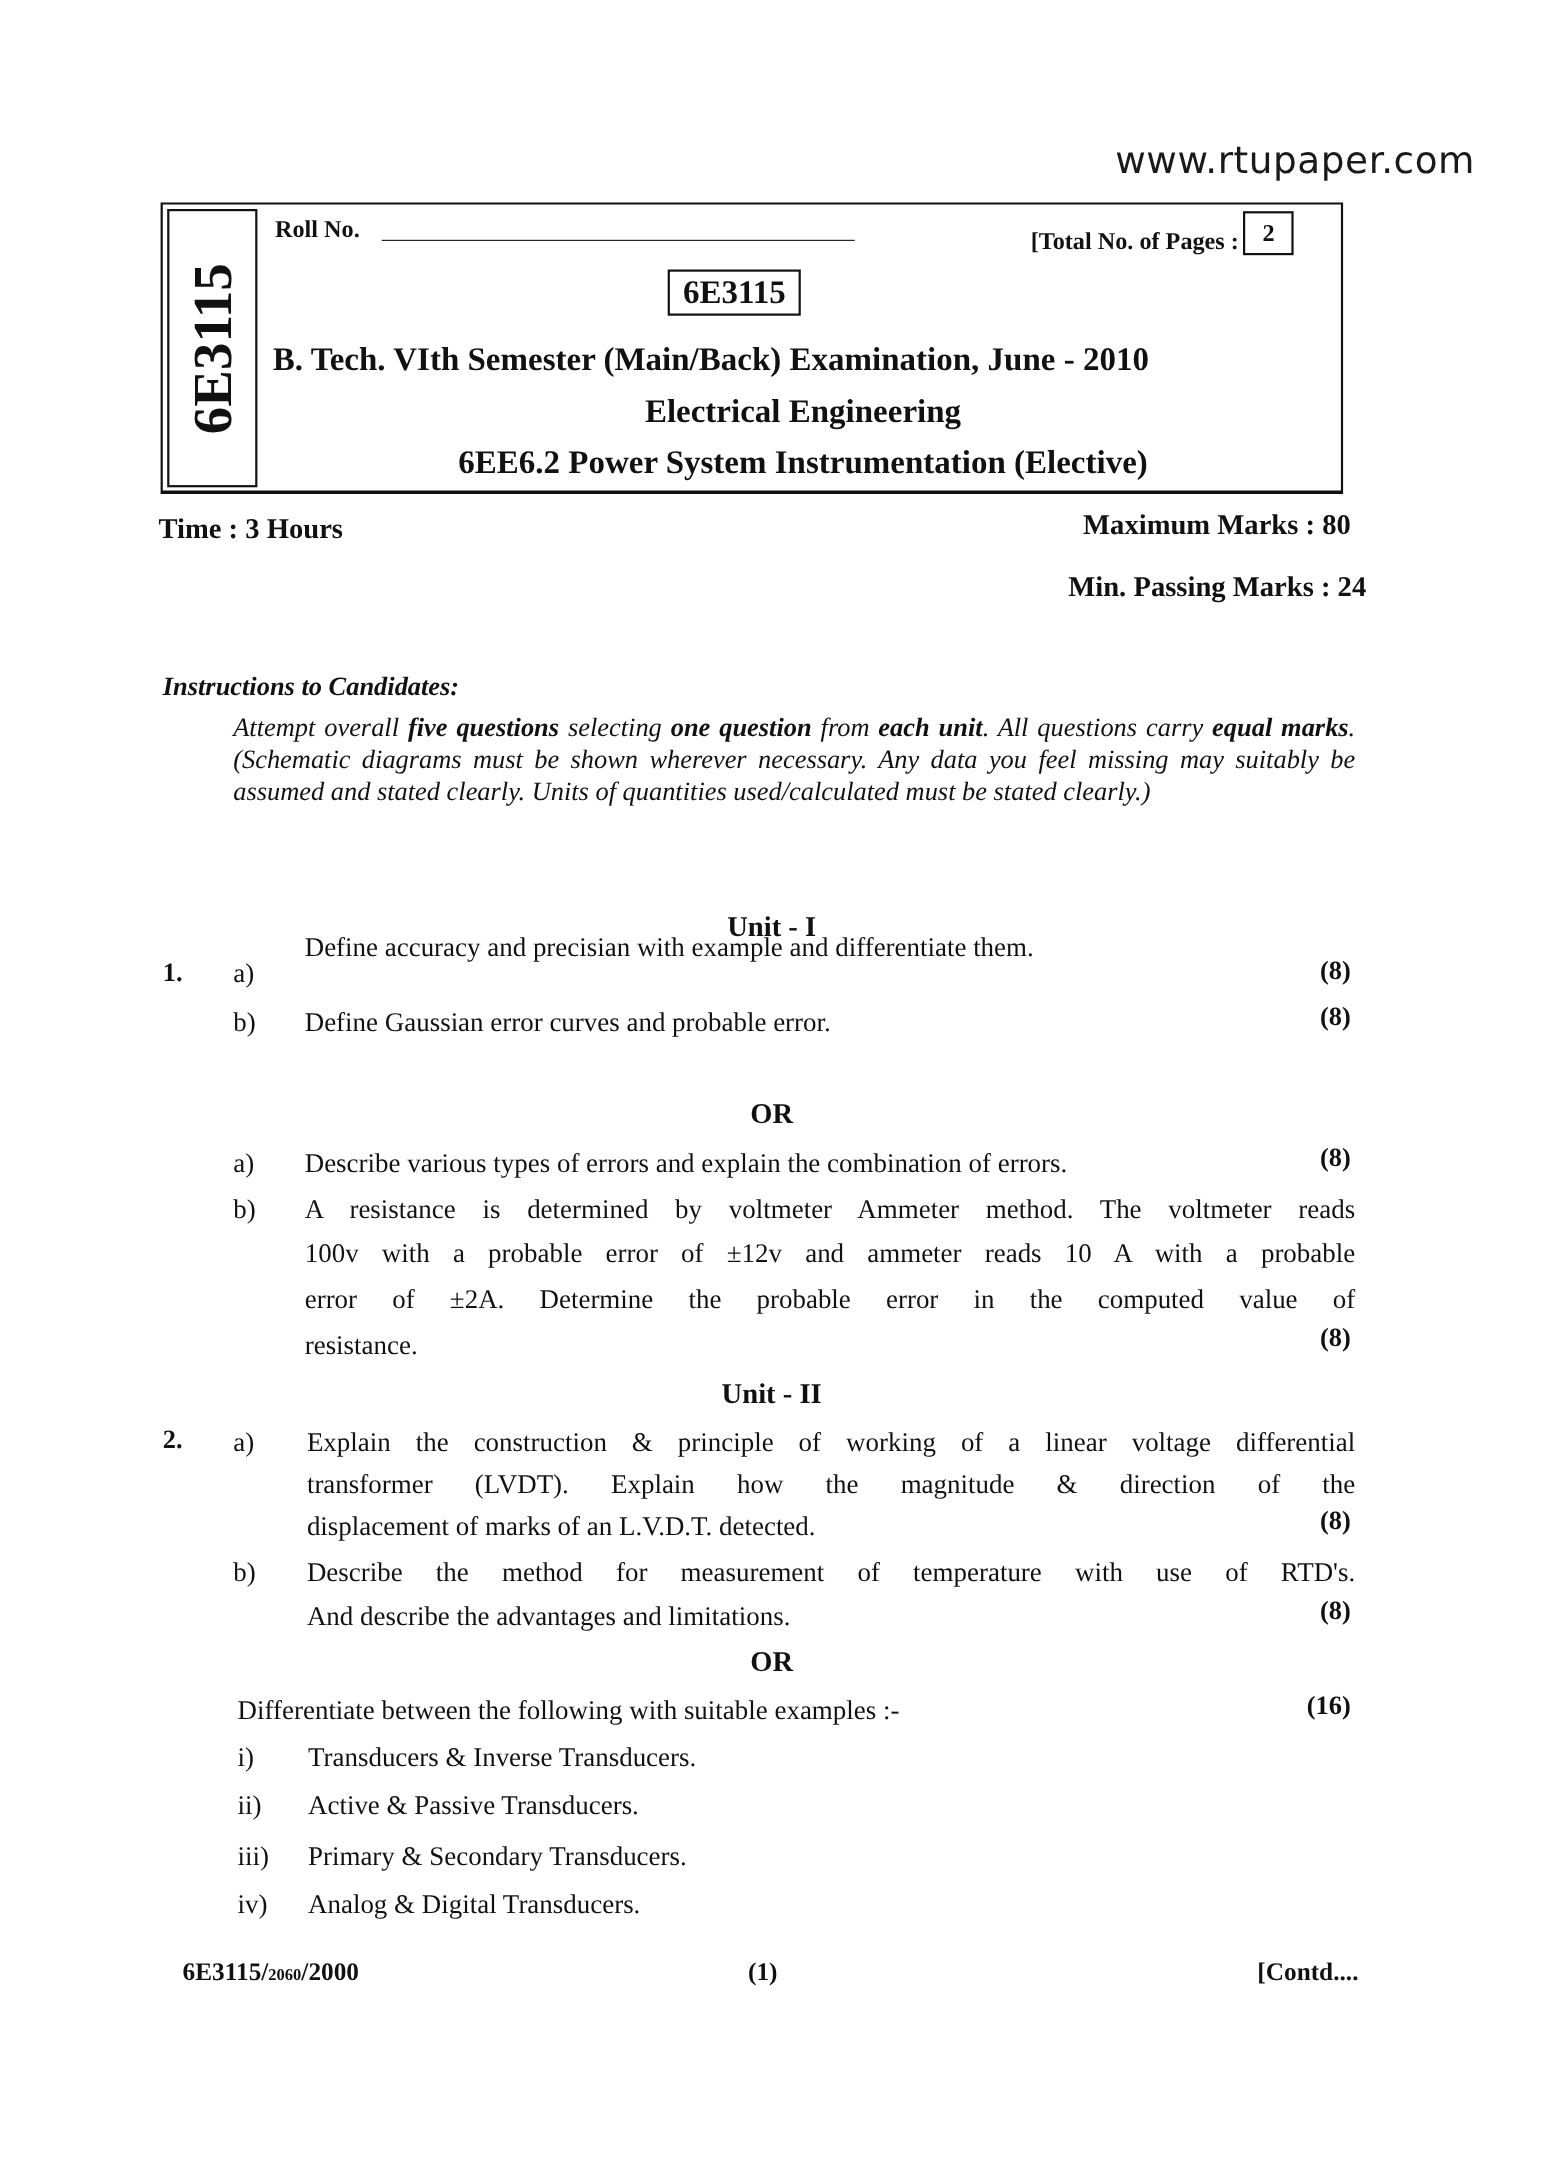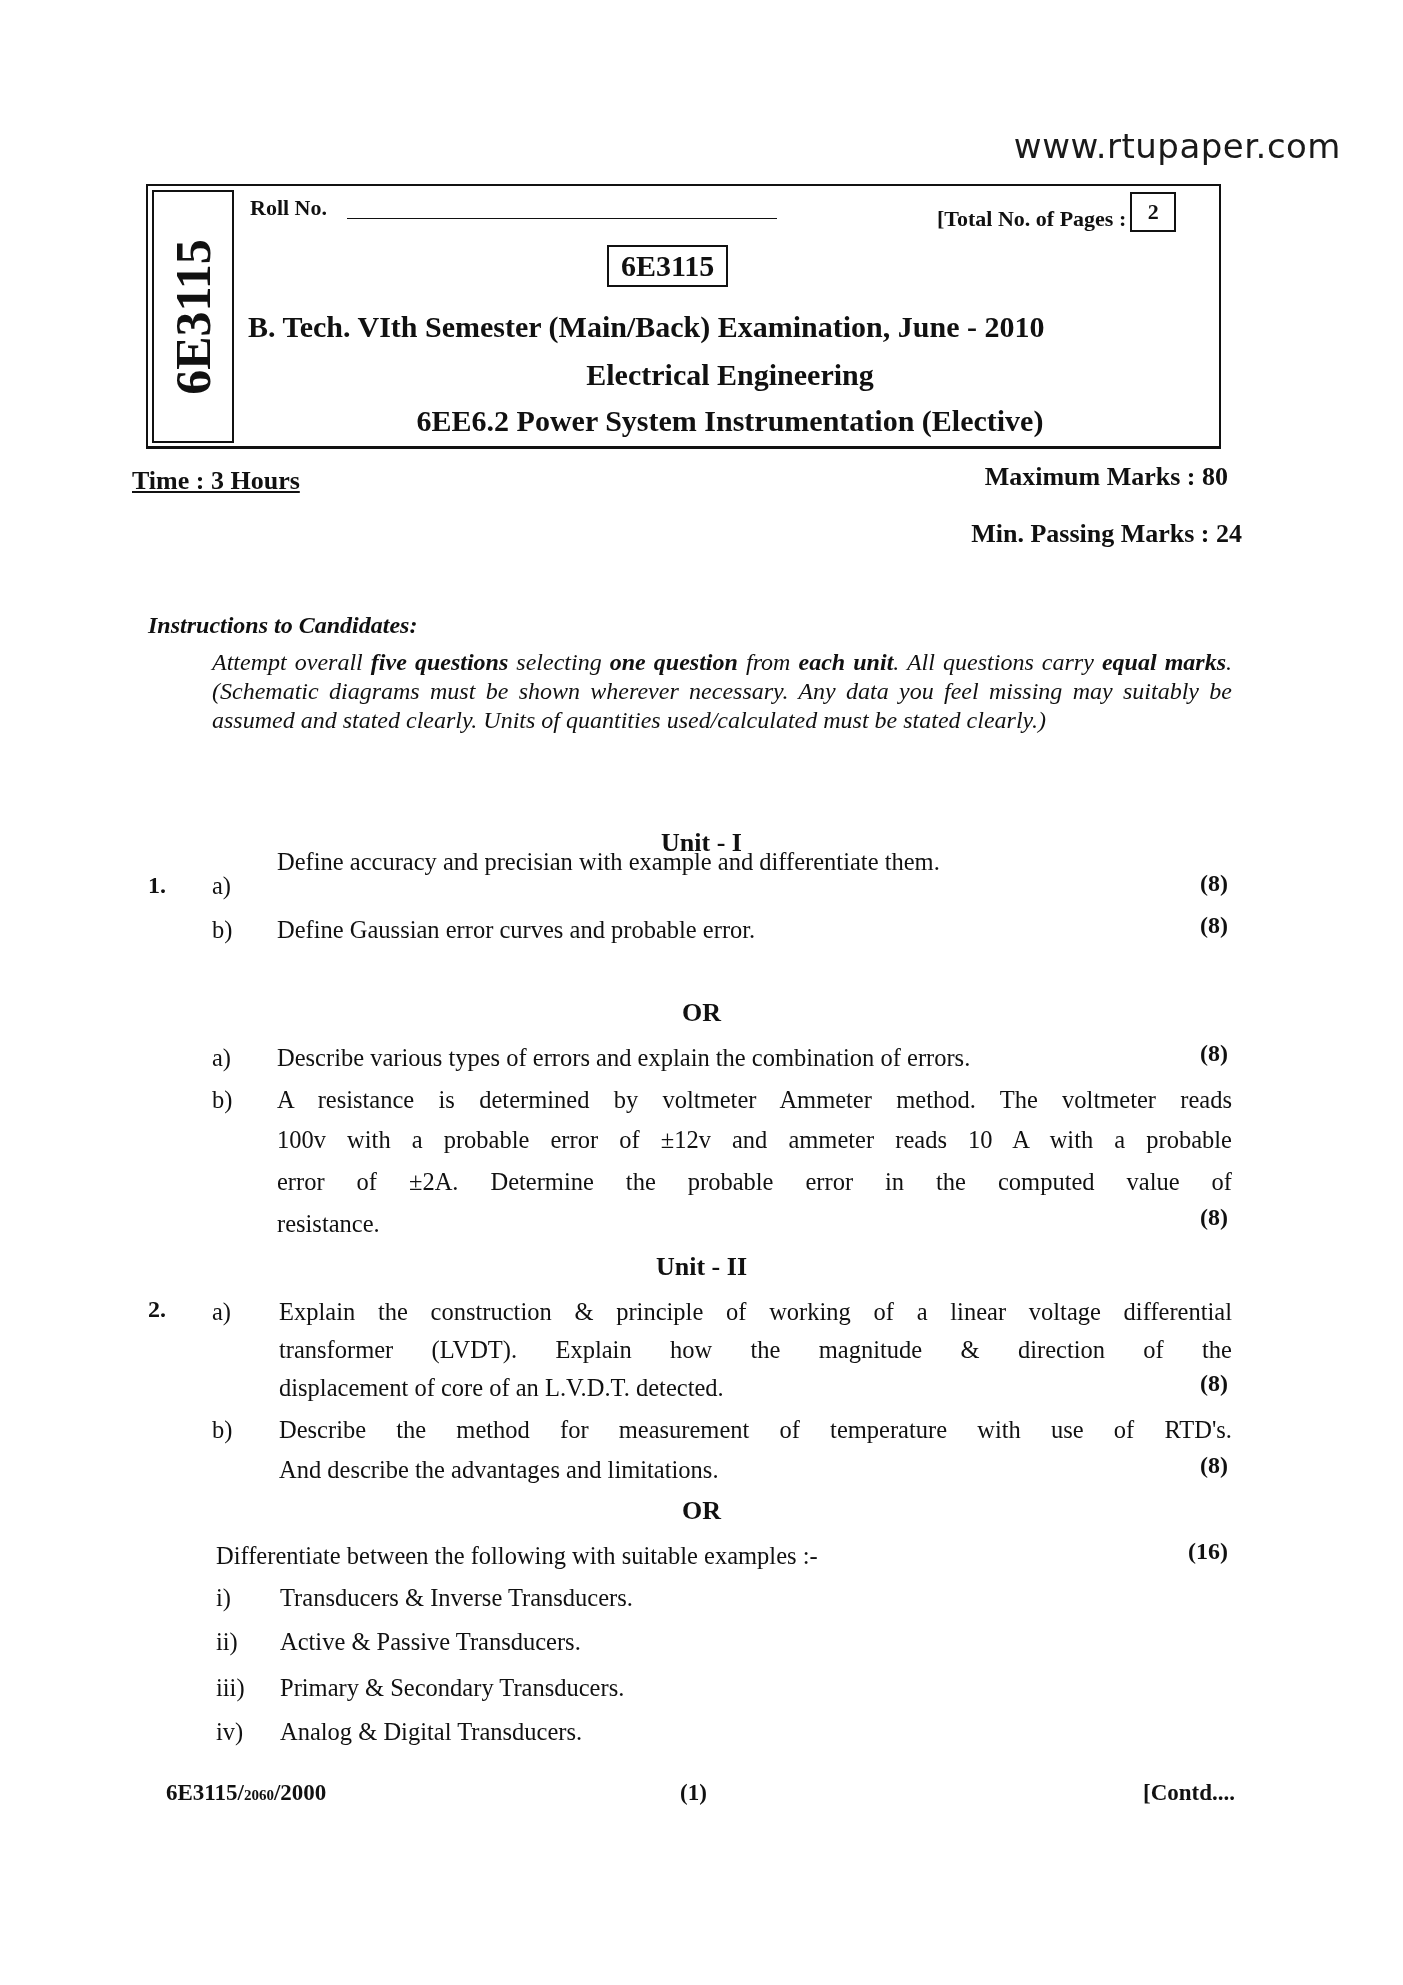--- a/index.html
+++ b/index.html
@@ -46,21 +46,21 @@
 <div class="abs roll-line"></div>
 <div class="abs pages">
   <span>[Total No. of Pages :</span>
   <span class="num">2</span>
 </div>
 <div class="abs code">6E3115</div>
 <div class="abs center l1">B. Tech. VIth Semester (Main/Back) Examination, June - 2010</div>
 <div class="abs center l2">Electrical Engineering</div>
 <div class="abs center l3">6EE6.2 Power System Instrumentation (Elective)</div>
 
-<div class="abs meta" style="left:132px; top:466px;text-decoration:underline;">Time : 3 Hours</div>
+<div class="abs meta" style="left:144px; top:466px;">Time : 3 Hours</div>
 <div class="abs meta" style="right:175px; top:462px;">Maximum Marks : 80</div>
 <div class="abs meta" style="right:161px; top:519px;margin-left:32px;">Min. Passing Marks : 24</div>
 
 <div class="abs heading-it" style="left:148px; top:612px;">Instructions to Candidates:</div>
 <div class="abs instr" style="top:648px;" id="instr-body"><span style="font-weight: normal;">Attempt overall </span><span style="font-weight: bold;">five questions</span><span style="font-weight: normal;"> selecting </span><span style="font-weight: bold;">one question</span><span style="font-weight: normal;"> from </span><span style="font-weight: bold;">each unit</span><span style="font-weight: normal;">. All questions carry </span><span style="font-weight: bold;">equal marks</span><span style="font-weight: normal;">. (Schematic diagrams must be shown wherever necessary. Any data you feel missing may suitably be assumed and stated clearly. Units of quantities used/calculated must be stated clearly.)</span></div>
 
 <div class="abs unit" style="top:828px;">Unit - I</div>
 <div class="abs qnum" style="left:148px; top:872px;">1.</div>
 
 <div class="abs q" style="left:212px; top:866px;">a)</div>
@@ -83,21 +83,21 @@
 <div class="abs q justify" style="left:277px; top:1162px; width:955px;">error of ±2A. Determine the probable error in the computed value of</div>
 <div class="abs q" style="left:277px; top:1204px;">resistance.</div>
 <div class="abs mk" style="right:175px; top:1204px;">(8)</div>
 
 <div class="abs unit" style="top:1252px;">Unit - II</div>
 <div class="abs qnum" style="left:148px; top:1296px;">2.</div>
 
 <div class="abs q" style="left:212px; top:1292px;">a)</div>
 <div class="abs q justify" style="left:279px; top:1292px; width:953px;">Explain the construction &amp; principle of working of a linear voltage differential</div>
 <div class="abs q justify" style="left:279px; top:1330px; width:953px;">transformer (LVDT). Explain how the magnitude &amp; direction of the</div>
-<div class="abs q" style="left:279px; top:1368px;">displacement of core of an L.V.D.T. detected.</div>
+<div class="abs q" style="left:279px; top:1368px;">displacement of marks of an L.V.D.T. detected.</div>
 <div class="abs mk" style="right:175px; top:1370px;">(8)</div>
 
 <div class="abs q" style="left:212px; top:1410px;">b)</div>
 <div class="abs q justify" style="left:279px; top:1410px; width:953px;">Describe the method for measurement of temperature with use of RTD's.</div>
 <div class="abs q" style="left:279px; top:1450px;">And describe the advantages and limitations.</div>
 <div class="abs mk" style="right:175px; top:1452px;">(8)</div>
 
 <div class="abs unit" style="top:1496px;">OR</div>
 
 <div class="abs q" style="left:216px; top:1536px;">Differentiate between the following with suitable examples :-</div>

